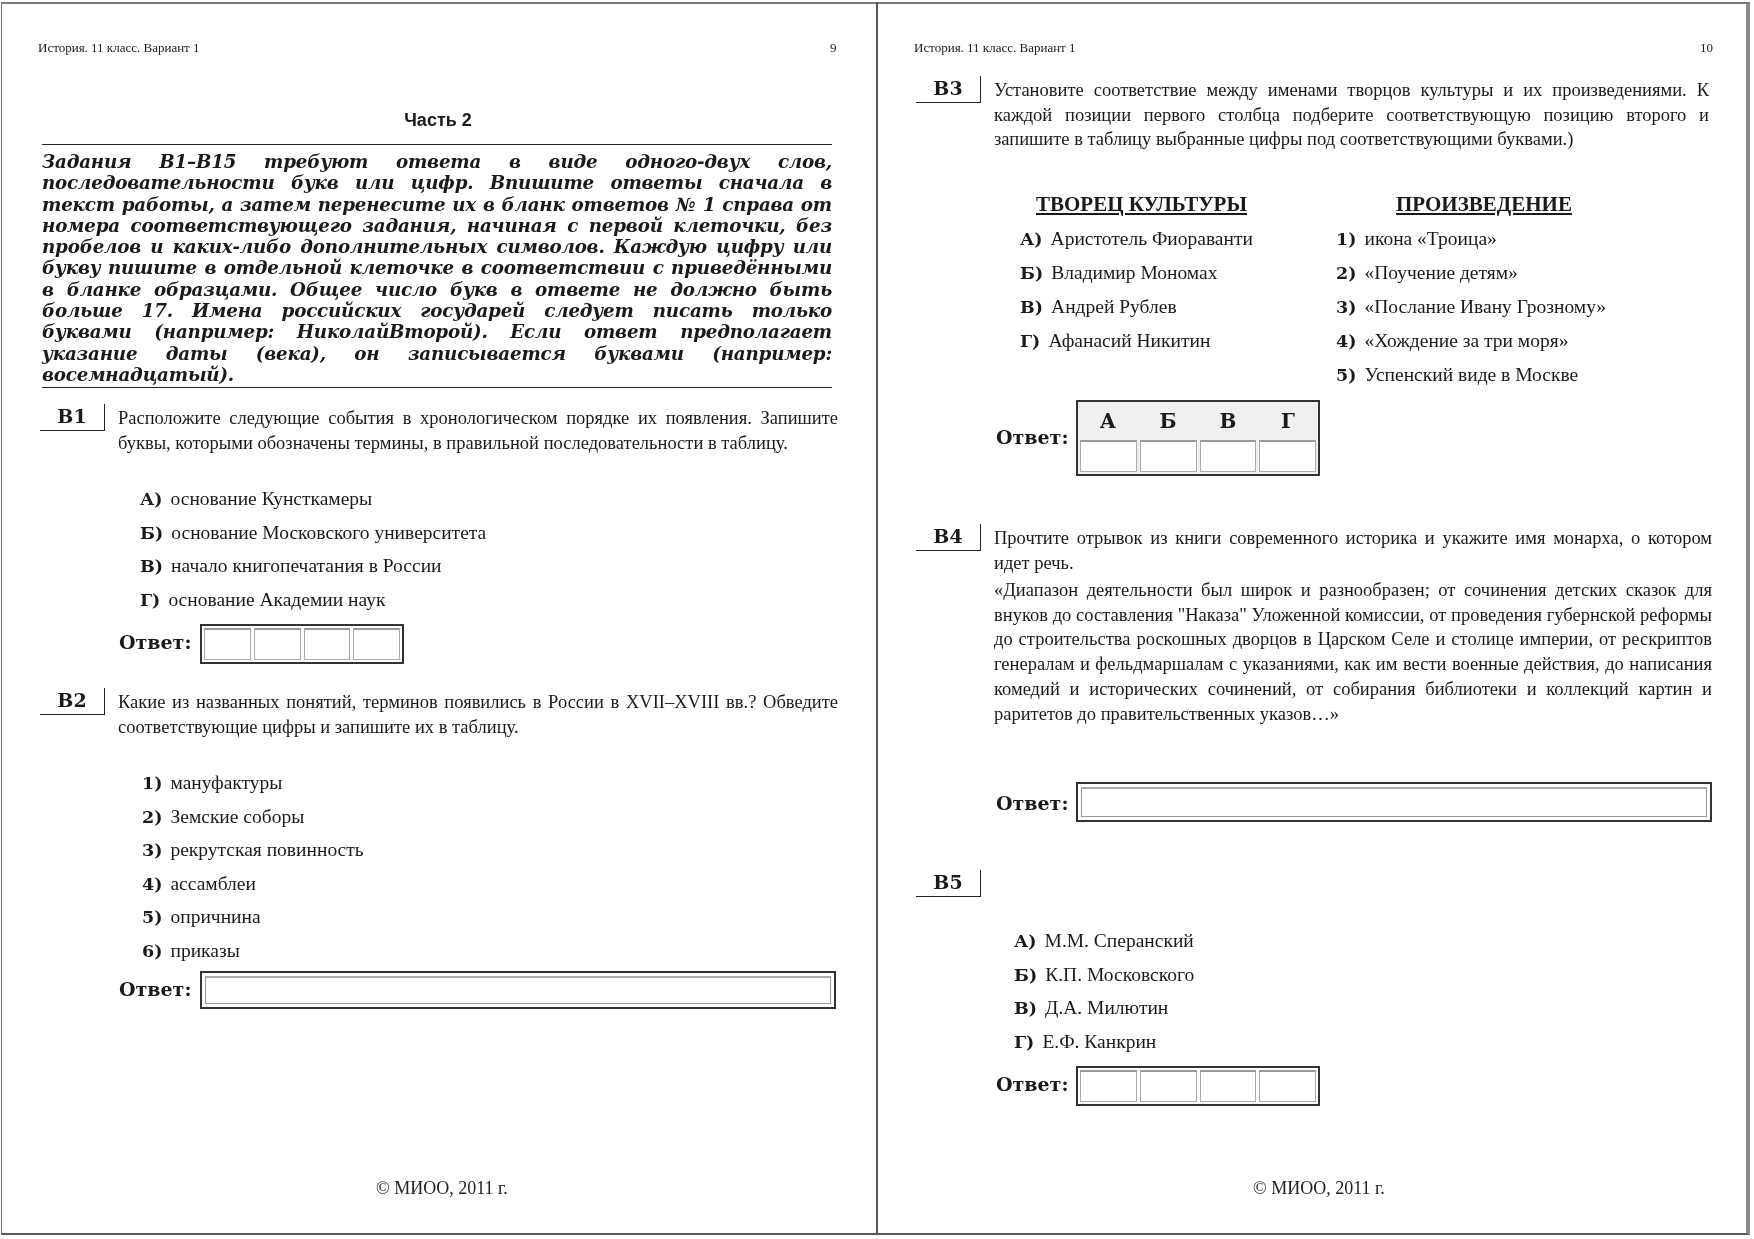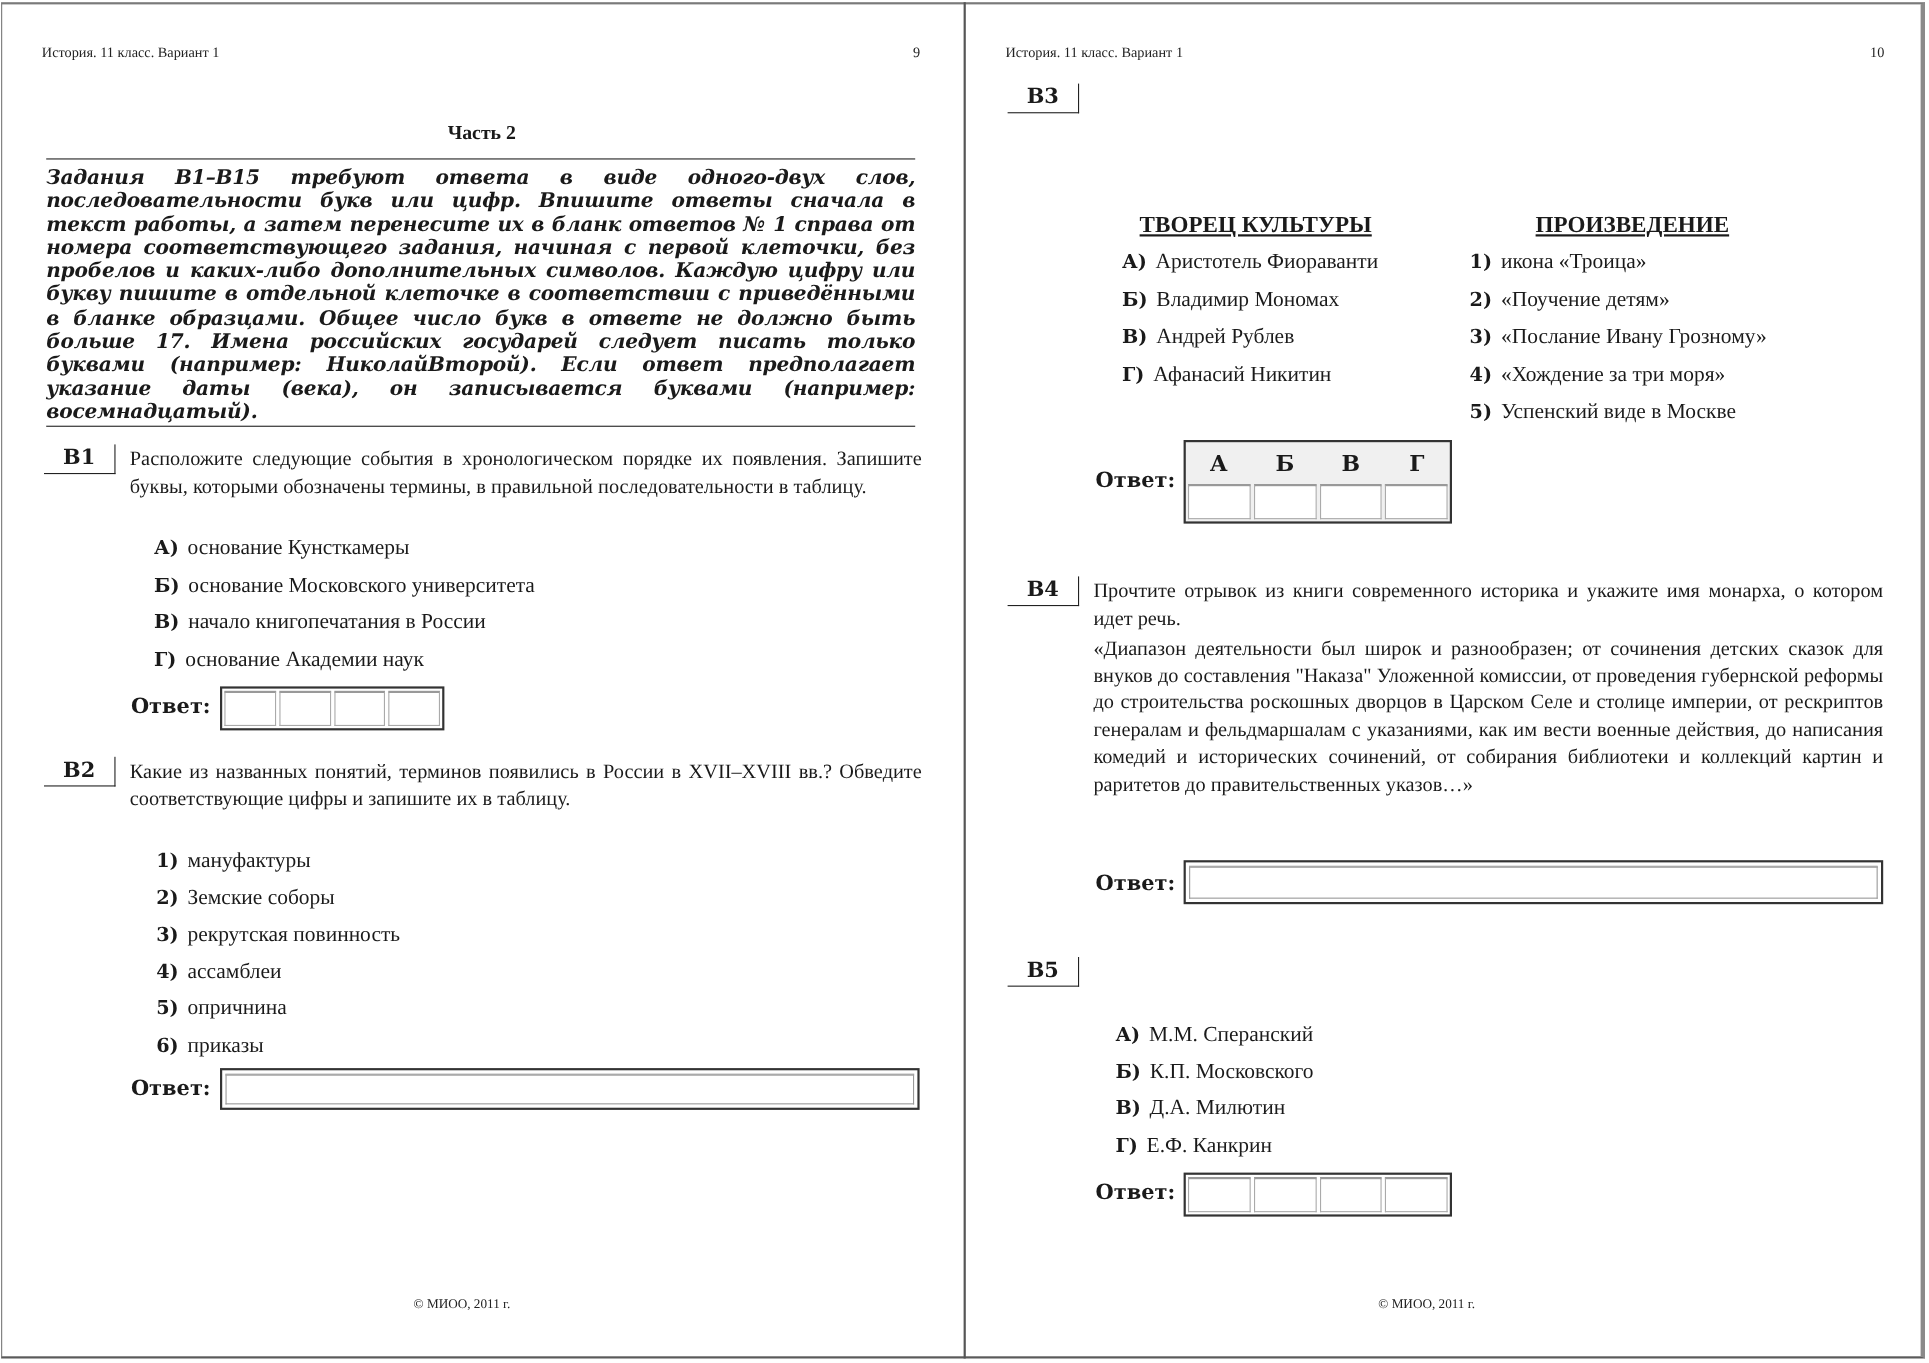--- a/index.html
+++ b/index.html
@@ -7,23 +7,23 @@
          font-family: "DejaVu Serif", "Liberation Serif", serif; color: #1a1a1a; }
   .frame { position: absolute; left: 1px; top: 2px; width: 1749px; height: 1233px;
            border-top: 2px solid #7a7a7a; border-bottom: 2px solid #5a5a5a;
            border-left: 1px solid #777; border-right: 4px solid #8a8a8a; box-sizing: border-box; }
   .spine { position: absolute; left: 876px; top: 2px; width: 2px; height: 1233px; background: #555; }
   .page { position: absolute; top: 0; height: 1115px; }
   .p-left { left: 0; width: 876px; }
   .p-right { left: 878px; width: 876px; }
   .running { position: absolute; top: 40px; font-size: 13px; font-family: "Liberation Serif", serif; color: #222; }
   .pnum { position: absolute; top: 40px; font-size: 13px; font-family: "Liberation Serif", serif; color: #222; }
-  .footer { position: absolute; top: 1178px; font-size: 12px; font-family: "Liberation Serif", serif; color: #222; }
+  .footer { position: absolute; top: 1178px; font-size: 18px; font-family: "Liberation Serif", serif; color: #222; }
   .part-title { position: absolute; top: 110px; left: 0; width: 876px; text-align: center;
-                font-weight: bold; font-size: 18px; font-family: Liberation Serif, serif; }
+                font-weight: bold; font-size: 18px; font-family: Liberation Sans, sans-serif; }
   .instr { position: absolute; left: 42px; top: 144px; width: 790px;
            border-top: 1.5px solid #222; border-bottom: 1.5px solid #222; padding: 6px 0 2px 0;
            font-style: italic; font-weight: bold; font-size: 18.3px; line-height: 21.3px;
            text-align: justify; font-family: "DejaVu Serif", serif; letter-spacing: -0.2px; }
   .task { position: absolute; }
   .tag { position: absolute; left: 0; top: 0; width: 64px; height: 26px;
          border-bottom: 1.5px solid #222; border-right: 1.5px solid #222;
          font-weight: bold; font-size: 19px; text-align: center; line-height: 24px;
          font-family: "DejaVu Serif", serif; }
   .qtext { position: absolute; left: 78px; top: 2px; text-align: justify;
@@ -87,20 +87,21 @@
 
   <div class="footer" style="left:376px">© МИОО, 2011 г.</div>
 </div>
 
 <div class="page p-right">
   <div class="running" style="left:36px">История. 11 класс. Вариант 1</div>
   <div class="pnum" style="left:822px">10</div>
 
   <div class="task" style="left:38px; top:76px; width:800px; height:400px">
     <div class="tag">В3</div>
+    <div class="qtext" style="width:715px">Установите соответствие между именами творцов культуры и их произведениями. К каждой позиции первого столбца подберите соответствующую позицию второго и запишите в таблицу выбранные цифры под соответствующими буквами.)</div>
     <div class="col-head" style="left:120px; top:116px">ТВОРЕЦ КУЛЬТУРЫ</div>
     <div class="col-head" style="left:480px; top:116px">ПРОИЗВЕДЕНИЕ</div>
 
     <div class="opt" style="left:104px; top:152px"><b>А)</b><span>Аристотель Фиораванти</span></div>
     <div class="opt" style="left:104px; top:186px"><b>Б)</b><span>Владимир Мономах</span></div>
     <div class="opt" style="left:104px; top:220px"><b>В)</b><span>Андрей Рублев</span></div>
     <div class="opt" style="left:104px; top:254px"><b>Г)</b><span>Афанасий Никитин</span></div>
 
     <div class="opt" style="left:420px; top:152px"><b>1)</b><span>икона «Троица»</span></div>
     <div class="opt" style="left:420px; top:186px"><b>2)</b><span>«Поучение детям»</span></div>

